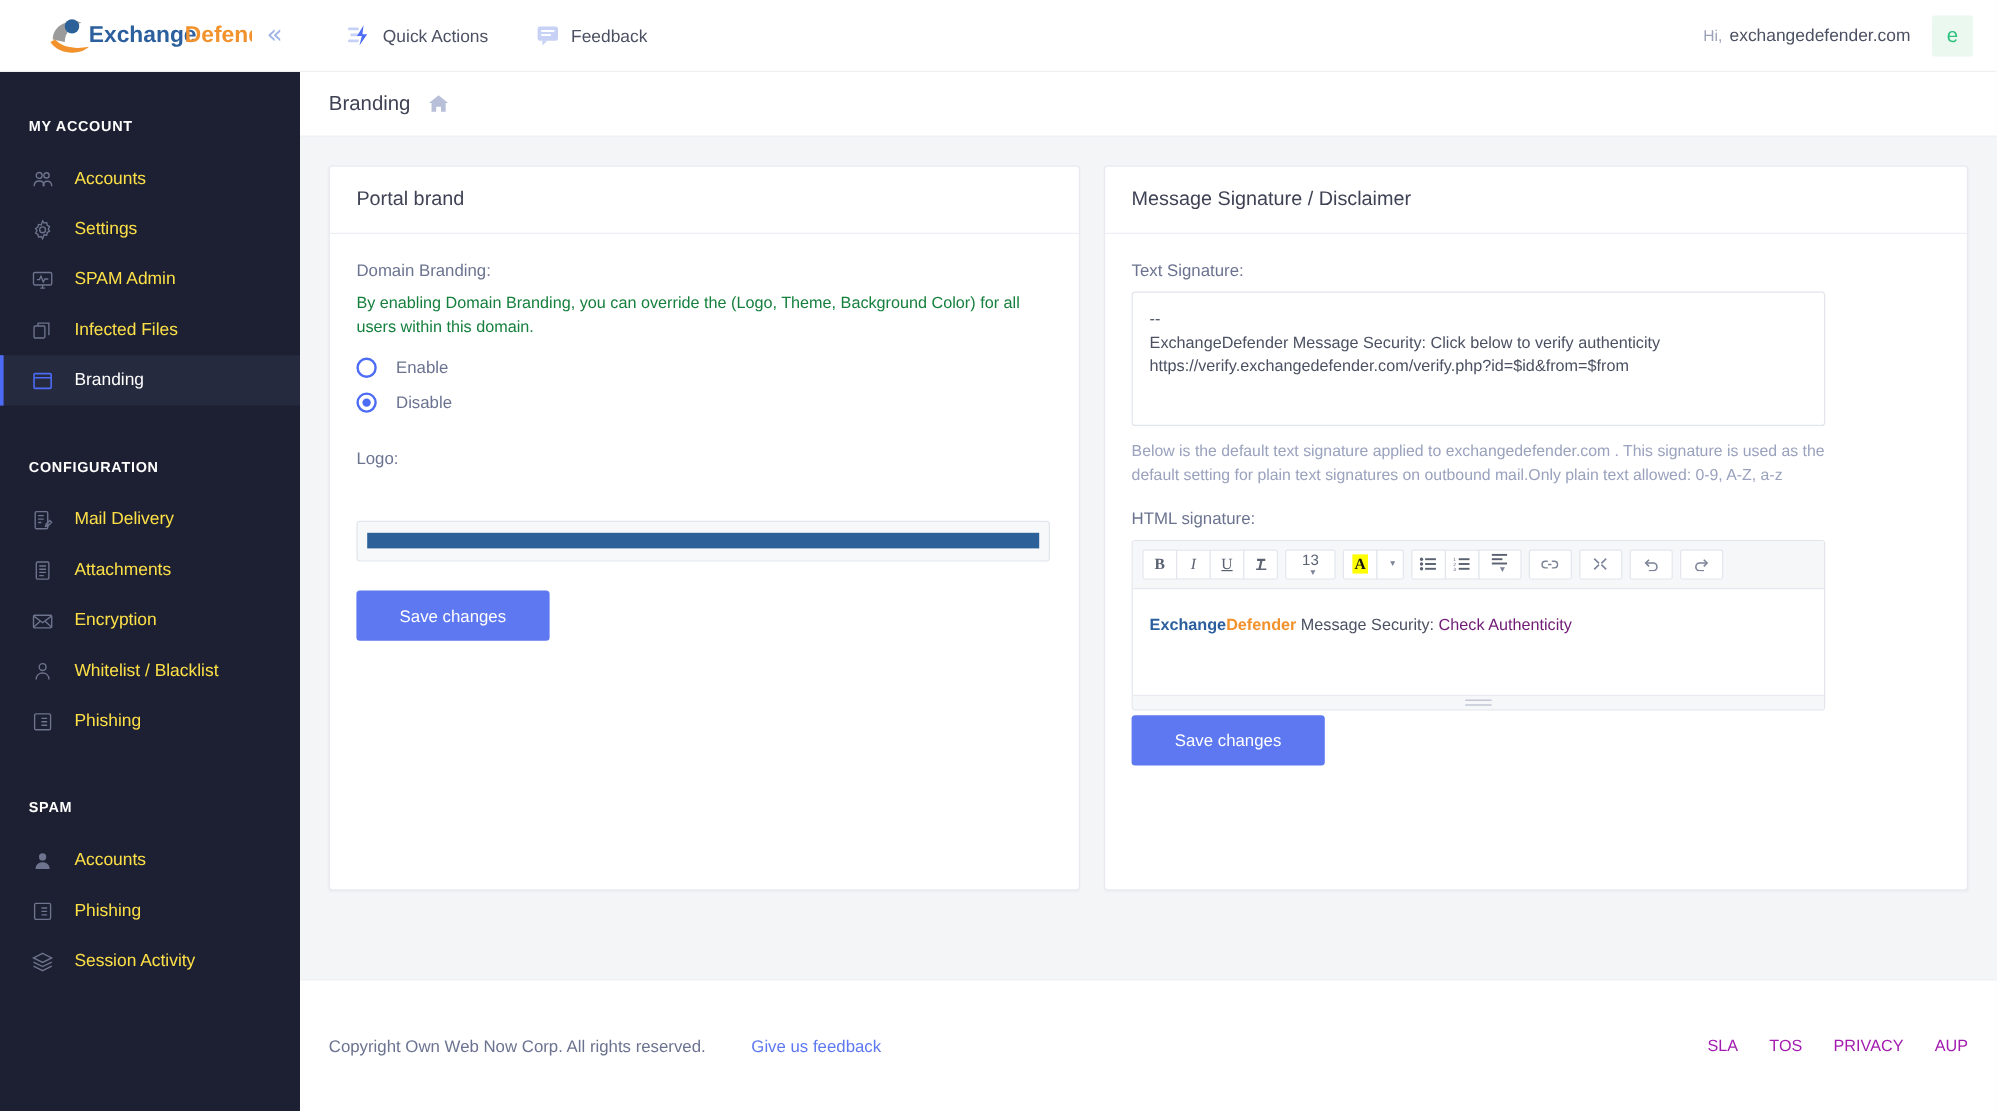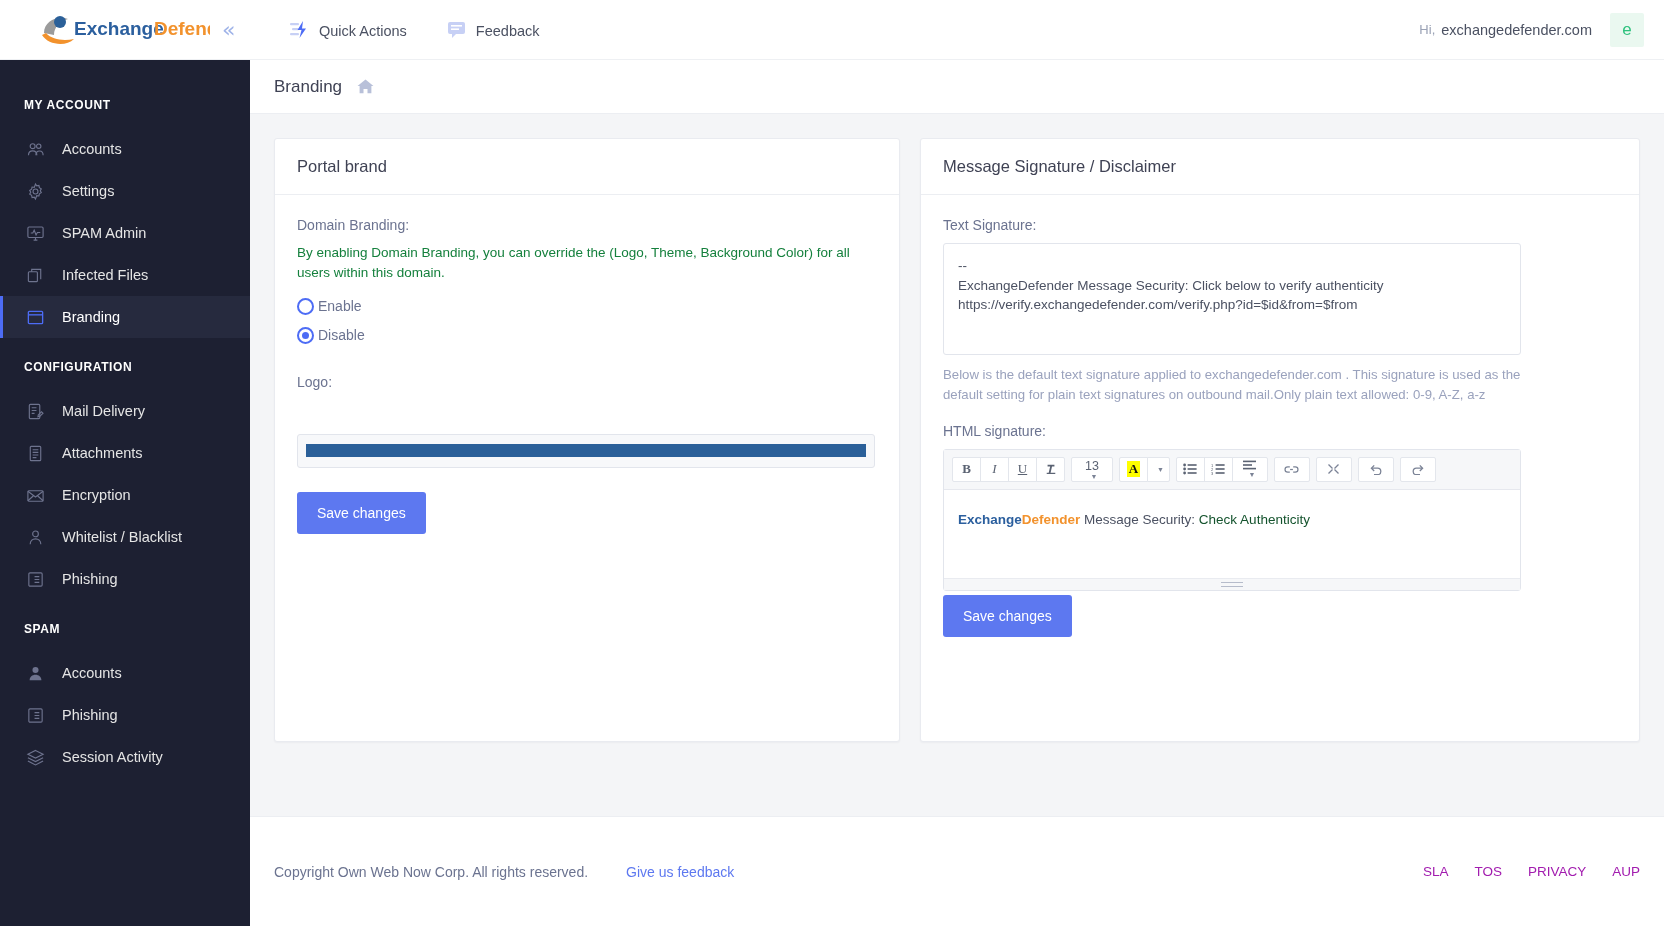--- a/index.html
+++ b/index.html
@@ -42,28 +42,28 @@
   .sidebar {
     position:absolute; top:60px; left:0; width:250px; height:866px;
     background:#1d2032;
     padding-top:38px;
     overflow:hidden;
   }
   .side-group-title {
     font-size:12px; font-weight:bold; letter-spacing:.6px;
     color:#ffffff; padding:0 0 0 24px; margin-bottom:16px;
   }
-  .side-group-title.later { }
+  .side-group-title.later { margin-top:22px; }
   .side-item {
     display:flex; align-items:center; height:42px; padding-left:24px;
     gap:16px; cursor:pointer; border-left:3px solid transparent;
     padding-left:21px;
   }
   .side-item .ico { width:22px; height:22px; display:flex; align-items:center; justify-content:center; color:#6e738e; }
-  .side-item .lbl { font-size:14.5px; color:#e5e5e5; }
+  .side-item .lbl { font-size:14.5px; color:#fde047; }
   .side-item.active { background:#262a3e; border-left-color:#4d6cf5; }
   .side-item.active .lbl { color:#ffffff; }
   .side-item.active .ico { color:#4d6cf5; }
   .side-gap { height:22px; }
 
   
   .pagehead {
     position:absolute; top:60px; left:250px; width:1414px; height:54px;
     background:#ffffff; display:flex; align-items:center; padding-left:24px;
     border-bottom:1px solid #eceef2;
@@ -86,40 +86,40 @@
   .card-head {
     height:56px; display:flex; align-items:center; padding:0 22px;
     border-bottom:1px solid #eceef2;
   }
   .card-head h2 { margin:0; font-size:16.5px; font-weight:normal; color:#3f4254; }
   .card-body { padding:22px; }
 
   .field-label { font-size:14px; color:#6b7390; margin-bottom:10px; }
   .help-text { font-size:13.5px; color:#15803d; line-height:1.5; margin-bottom:14px; }
 
-  .radio-row { display:flex; align-items:center; gap:4px; margin-bottom:12px; cursor:pointer; }
+  .radio-row { display:flex; align-items:center; gap:16px; margin-bottom:12px; cursor:pointer; }
   .radio {
     width:17px; height:17px; border-radius:50%; border:2px solid #4d6cf5;
     display:flex; align-items:center; justify-content:center; background:#fff;
   }
   .radio .dot { width:7px; height:7px; border-radius:50%; background:#4d6cf5; display:none; }
   .radio.checked .dot { display:block; }
   .radio-row .rlbl { font-size:14px; color:#6b7390; }
 
   .spacer-logo { height:34px; }
 
   .color-input {
     width:578px; height:34px; border:1px solid #e2e5ec; border-radius:3px;
     background:#f7f8fa; display:flex; align-items:center; padding:0 8px; cursor:pointer;
   }
   .color-swatch { width:562px; height:13px; }
 
   .btn-primary {
     margin-top:24px; background:#5d78f0; color:#fff; border:none; border-radius:3px;
-    font-size:14px; padding:13px 20px; cursor:pointer; font-family:"Liberation Sans", sans-serif;
+    font-size:14px; padding:13px 36px; cursor:pointer; font-family:"Liberation Sans", sans-serif;
   }
 
   
   .textarea-sig {
     width:578px; height:112px; border:1px solid #e2e5ec; border-radius:3px;
     background:#fff; padding:12px 14px; font-size:13.5px; line-height:1.45;
     color:#4b5162; resize:none; font-family:"Liberation Sans", sans-serif;
     outline:none; overflow:hidden;
   }
   .note {
@@ -147,21 +147,21 @@
   .caret { font-size:7px; margin-left:4px; color:#7b8396; }
   .hl-a {
     background:#ffff00; color:#111; font-weight:bold; font-family:"Liberation Serif", serif;
     padding:0 2px; font-size:13px;
   }
   .editor-canvas {
     height:88px; padding:22px 14px 0 14px; font-size:13.5px; color:#4b5162;
   }
   .ed-bold-ex { font-weight:bold; color:#2b5f9e; }
   .ed-bold-df { font-weight:bold; color:#f2922d; }
-  .ed-link { color:#14532d;margin-top:30px; }
+  .ed-link { color:#701a75;margin-top:30px; }
   .editor-resize {
     height:12px; background:#f6f7f9; border-top:1px solid #e9ebf0;
     display:flex; align-items:center; justify-content:center; cursor:ns-resize;
   }
   .grip { width:22px; height:5px; border-top:1px solid #b6bccb; border-bottom:1px solid #b6bccb; }
 
   
   .footer {
     position:absolute; left:250px; bottom:0; width:1414px; height:110px;
     background:#ffffff; border-top:1px solid #eceef2;

